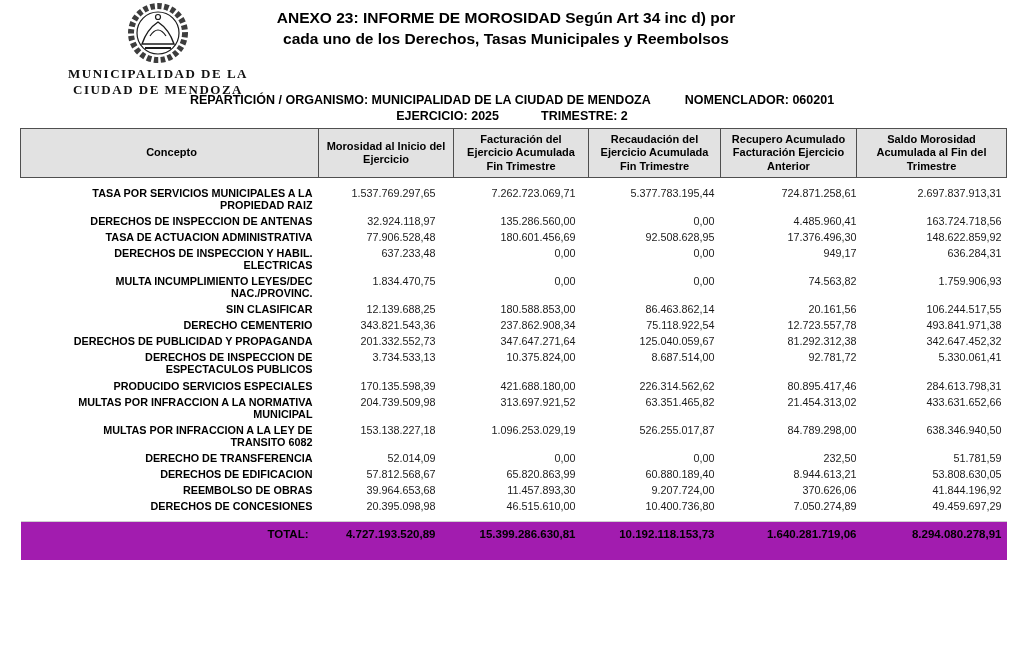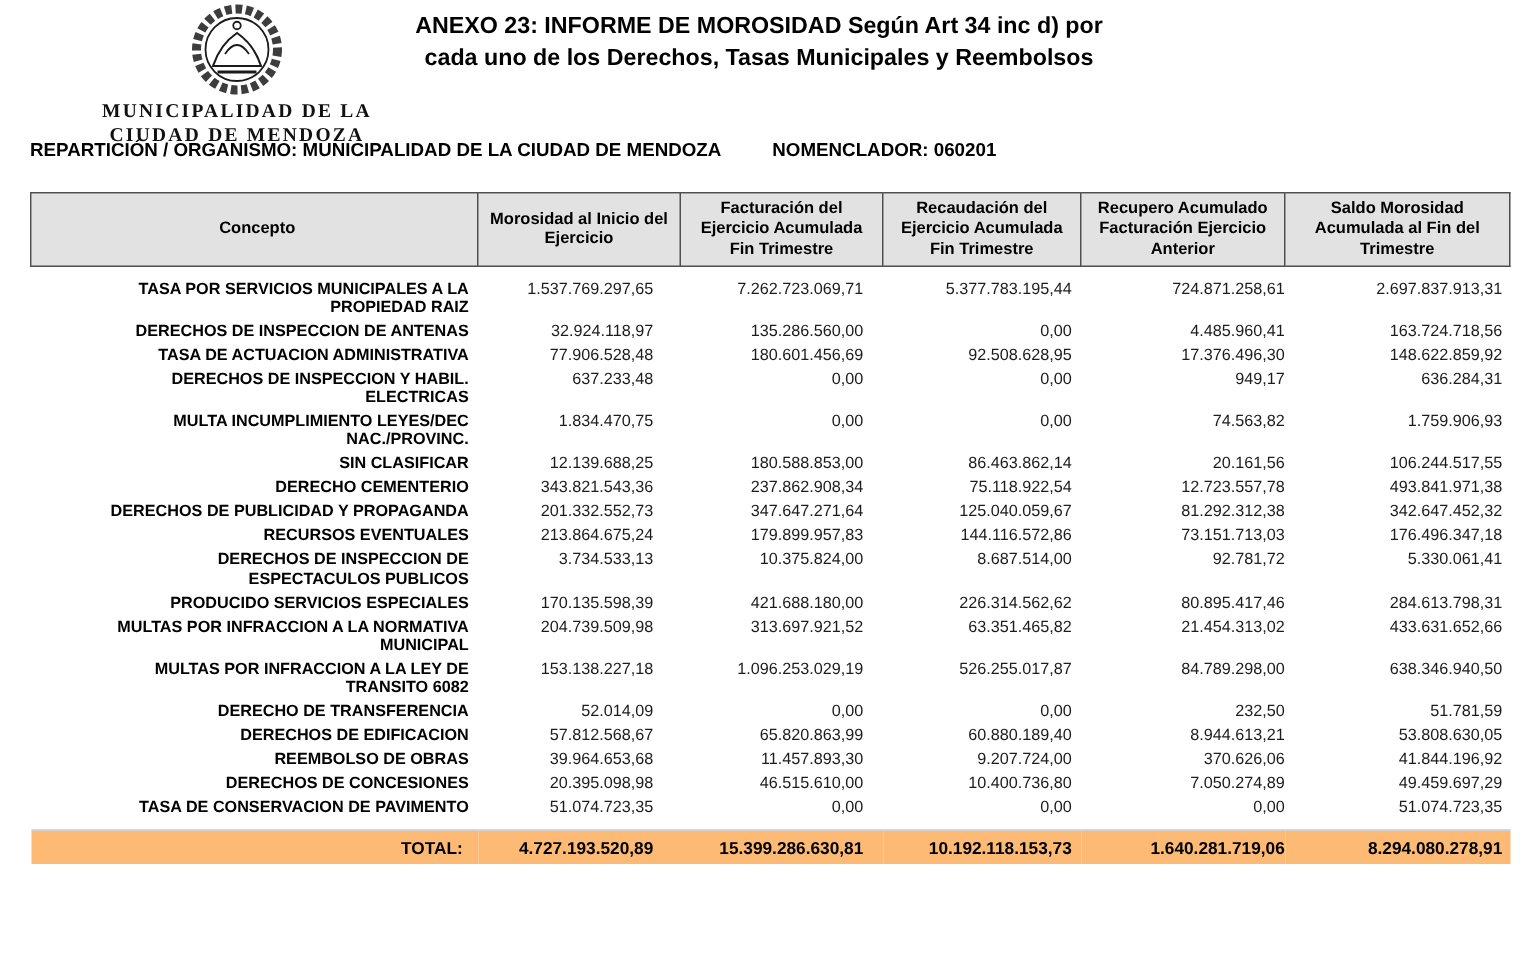--- a/index.html
+++ b/index.html
@@ -23,21 +23,21 @@
     white-space:nowrap;
   }
   .title-block {
     position:absolute; left:220px; right:232px; top:8px; text-align:center;
     font-weight:bold; font-size:15.5px; line-height:1.35; color:#000;
   }
 
   
   .info { position:absolute; top:93px; left:20px; right:20px;
     font-weight:bold; font-size:12.5px; line-height:1.25; }
-  .info-row { white-space:nowrap; }
+  .info-row { white-space:nowrap;text-align:center; }
   .info-gap-lg { display:inline-block; width:34px; }
   .info-gap-md { display:inline-block; width:42px; }
 
   
   .tbl-wrap { position:absolute; top:128px; left:20px; }
   table { border-collapse:collapse; table-layout:fixed; width:986px; }
   col.c0 { width:298px; } col.c1 { width:135px; } col.c2 { width:135px; }
   col.c3 { width:132px; } col.c4 { width:136px; } col.c5 { width:150px; }
 
   th {
@@ -55,22 +55,22 @@
     text-align:right;
   }
   td.num { text-align:right; color:#1c1c1c; white-space:nowrap; line-height:1.12; }
   td.num.p1 { padding-right:18px; }
   td.num.p2 { padding-right:13px; }
   td.num.p3 { padding-right:6px; }
   td.num.p4 { padding-right:0px; }
   td.num.p5 { padding-right:5px; }
 
   tr.total-row td {
-    background:#fdba74; font-weight:bold; font-size:11.5px; color:#000;
-    padding-top:6px; padding-bottom:3px; border-top:1px solid #cfcfcf;
+    background:#a21caf; font-weight:bold; font-size:11.5px; color:#000;
+    padding-top:6px; padding-bottom:19px; border-top:1px solid #cfcfcf;
   }
   tr.total-row td.total-label { text-align:right; padding-right:10px; }
 </style>
 </head>
 <body>
 
 <div class="page">
 
   <div class="hdr">
     <div class="logo-block">
@@ -89,20 +89,23 @@
     </div>
     <div class="title-block">
       <div>ANEXO 23: INFORME DE MOROSIDAD Según Art 34 inc d) por</div>
       <div>cada uno de los Derechos, Tasas Municipales y Reembolsos</div>
     </div>
   </div>
 
   <div class="info">
     <div class="info-row">
       <span>REPARTICIÓN / ORGANISMO: MUNICIPALIDAD DE LA CIUDAD DE MENDOZA</span><span class="info-gap-lg"></span><span>NOMENCLADOR: 060201</span>
+    </div>
+    <div class="info-row">
+      <span>EJERCICIO: 2025</span><span class="info-gap-md"></span><span>TRIMESTRE: 2</span>
     </div>
   </div>
 
   <div class="tbl-wrap">
     <table>
       <colgroup>
         <col class="c0">
           <col class="c1">
           <col class="c2">
           <col class="c3">
@@ -182,28 +185,20 @@
   </tr>
           <tr>
     <td class="concept">DERECHOS DE PUBLICIDAD Y PROPAGANDA</td>
     <td class="num p1">201.332.552,73</td>
     <td class="num p2">347.647.271,64</td>
     <td class="num p3">125.040.059,67</td>
     <td class="num p4">81.292.312,38</td>
     <td class="num p5">342.647.452,32</td>
   </tr>
           <tr>
-    <td class="concept">RECURSOS EVENTUALES</td>
-    <td class="num p1">213.864.675,24</td>
-    <td class="num p2">179.899.957,83</td>
-    <td class="num p3">144.116.572,86</td>
-    <td class="num p4">73.151.713,03</td>
-    <td class="num p5">176.496.347,18</td>
-  </tr>
-          <tr>
     <td class="concept">DERECHOS DE INSPECCION DE ESPECTACULOS PUBLICOS</td>
     <td class="num p1">3.734.533,13</td>
     <td class="num p2">10.375.824,00</td>
     <td class="num p3">8.687.514,00</td>
     <td class="num p4">92.781,72</td>
     <td class="num p5">5.330.061,41</td>
   </tr>
           <tr>
     <td class="concept">PRODUCIDO SERVICIOS ESPECIALES</td>
     <td class="num p1">170.135.598,39</td>
@@ -252,28 +247,20 @@
     <td class="num p4">370.626,06</td>
     <td class="num p5">41.844.196,92</td>
   </tr>
           <tr>
     <td class="concept">DERECHOS DE CONCESIONES</td>
     <td class="num p1">20.395.098,98</td>
     <td class="num p2">46.515.610,00</td>
     <td class="num p3">10.400.736,80</td>
     <td class="num p4">7.050.274,89</td>
     <td class="num p5">49.459.697,29</td>
-  </tr>
-          <tr>
-    <td class="concept">TASA DE CONSERVACION DE PAVIMENTO</td>
-    <td class="num p1">51.074.723,35</td>
-    <td class="num p2">0,00</td>
-    <td class="num p3">0,00</td>
-    <td class="num p4">0,00</td>
-    <td class="num p5">51.074.723,35</td>
   </tr>
         </tbody>
       <tfoot>
         <tr class="spacer-row">
             <td colspan="6"></td>
           </tr>
         <tr class="total-row">
           <td class="total-label">TOTAL:</td>
           <td class="num p1">4.727.193.520,89</td>
           <td class="num p2">15.399.286.630,81</td>

